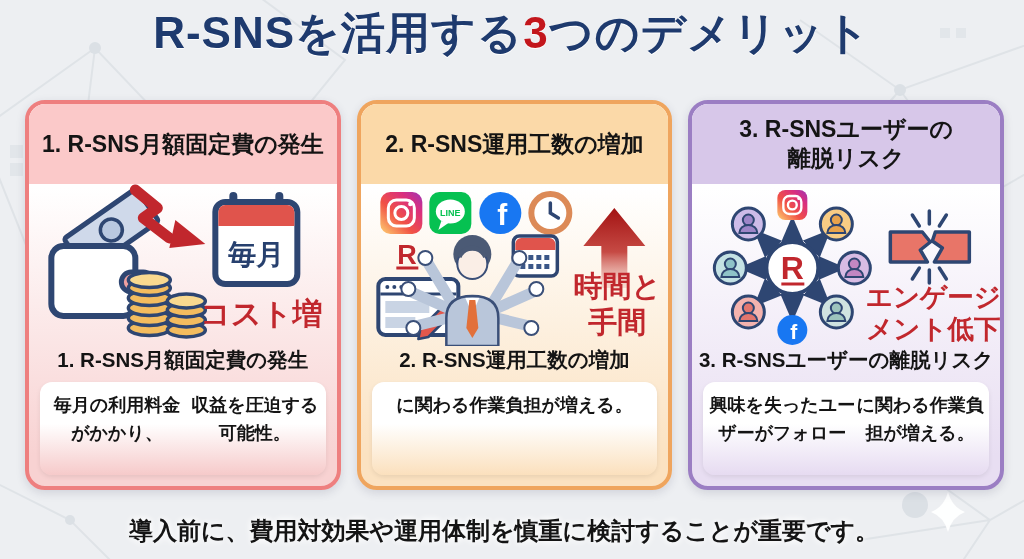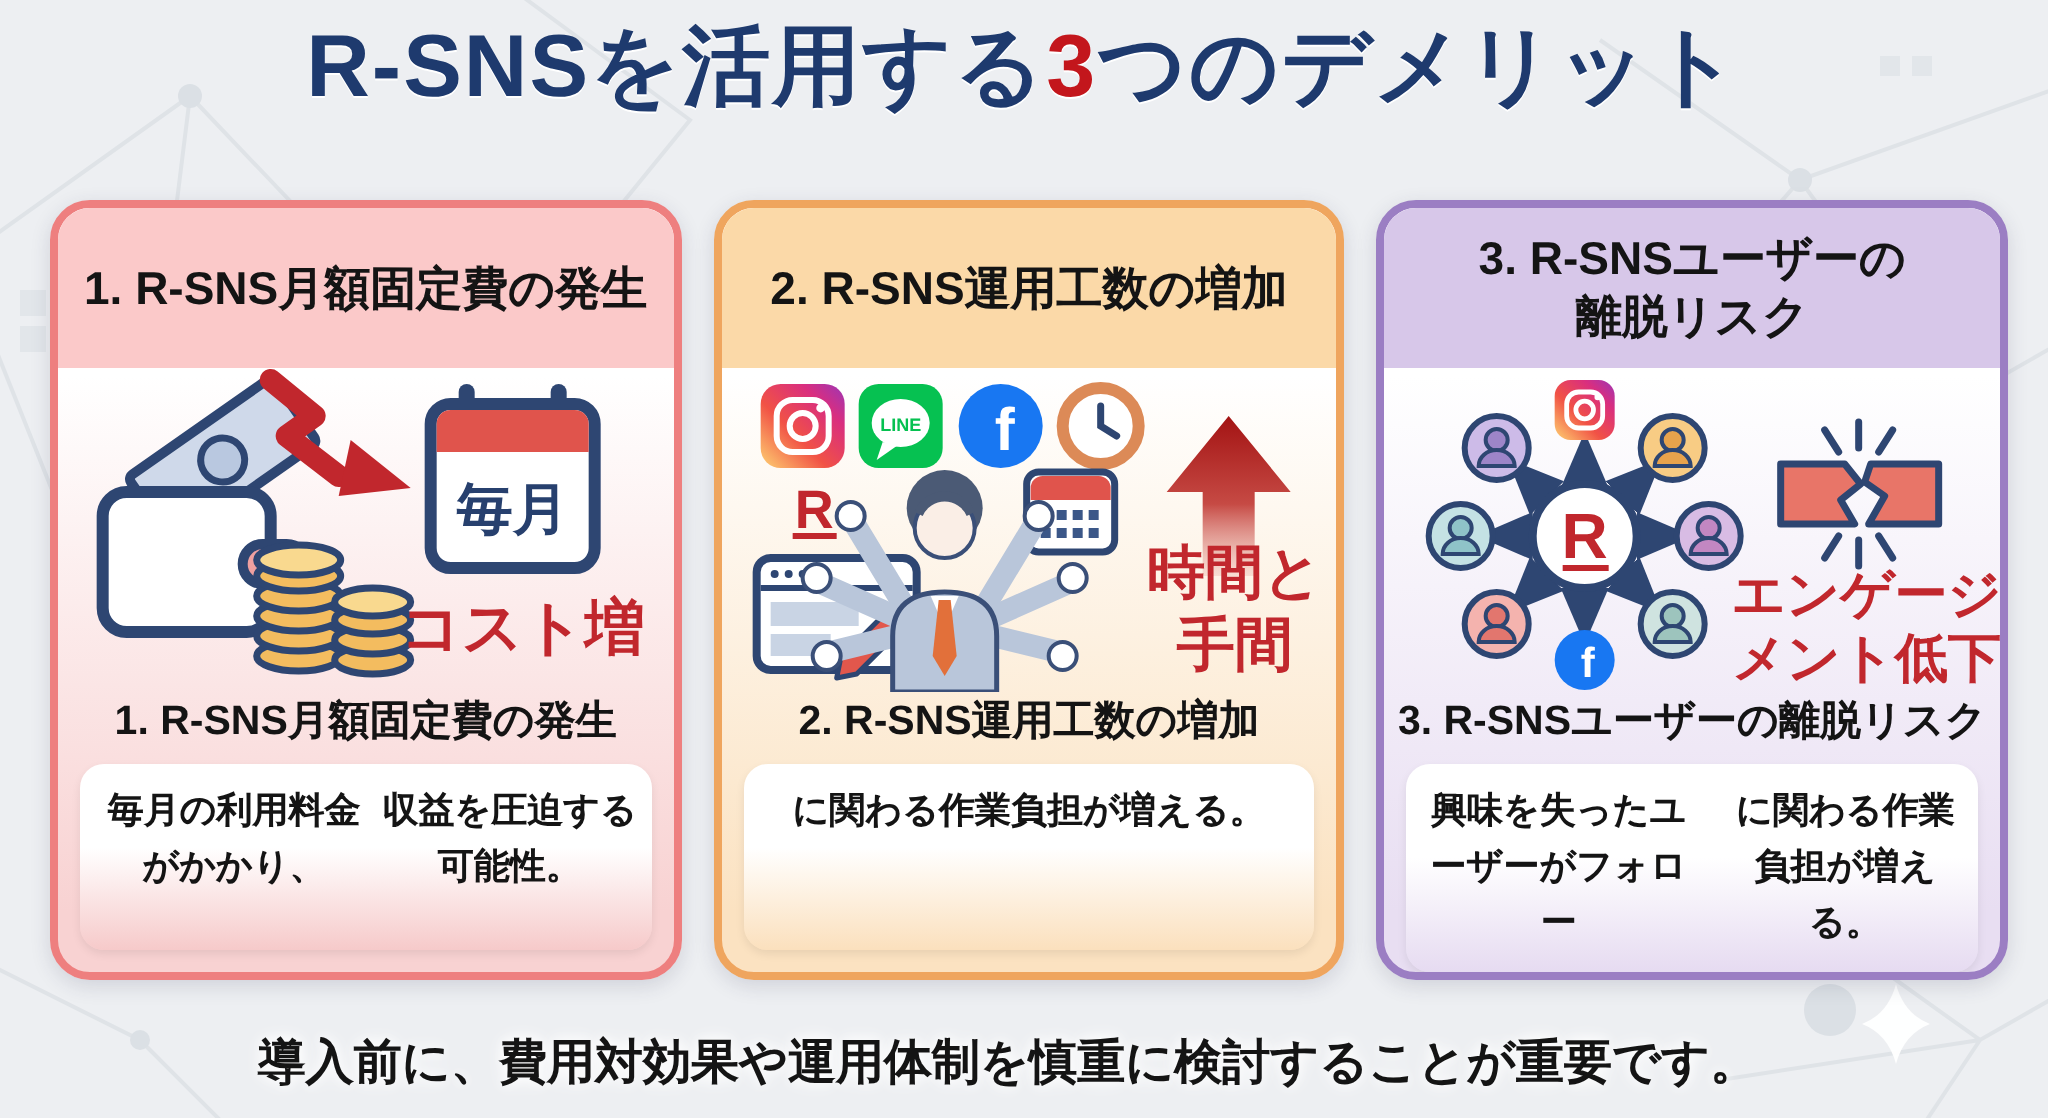--- a/index.html
+++ b/index.html
@@ -55,21 +55,21 @@
   }
   .desc {
     flex:1; margin:8px 11px 11px; border-radius:12px;
     padding:10px 5px; text-align:center;
     font-size:18px; font-weight:700; color:#141414; line-height:1.55;
     display:flex; flex-direction:row; justify-content:center;
     box-shadow:0 2px 5px rgba(0,0,0,.08);
   }
   .c1 .desc { background:linear-gradient(180deg,#ffffff 45%,#f6caca); }
   .c2 .desc { background:linear-gradient(180deg,#ffffff 45%,#fbe0bd); }
-  .c3 .desc { background:linear-gradient(180deg,#ffffff 45%,#e6dbf1);gap:11px; }
+  .c3 .desc { background:linear-gradient(180deg,#ffffff 45%,#e6dbf1); }
 
   .footer {
     position:absolute; bottom:12px; left:0; right:16px;
     text-align:center; font-size:24px; font-weight:800; color:#141414;
     text-shadow:0 0 6px #fff, 0 0 10px #fff;
     white-space:nowrap;
   }
 </style>
 </head>
 <body>

